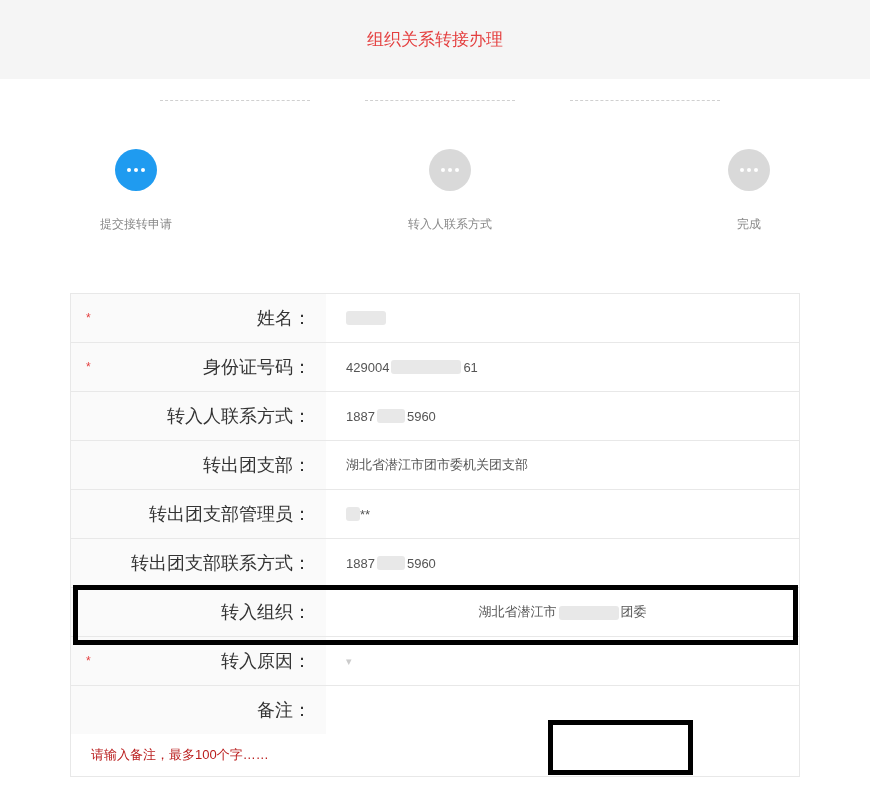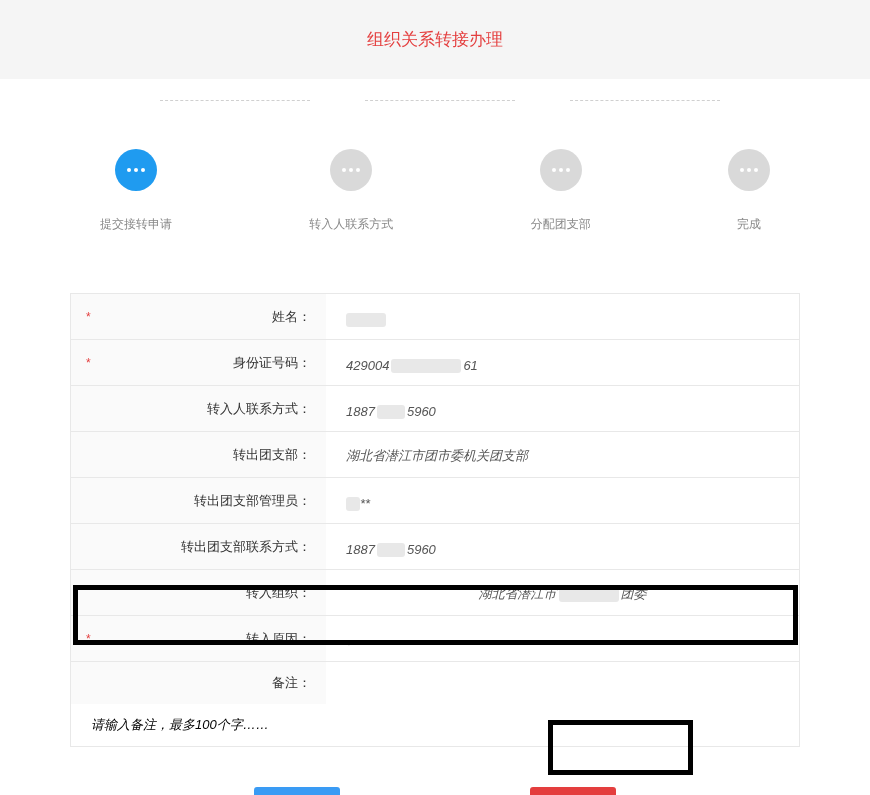--- a/index.html
+++ b/index.html
@@ -102,49 +102,48 @@
     }
     .required-star {
       color: #e43e3e;
       font-size: 12px;
       width: 15px;
     }
     .form-label {
       flex: 1;
       text-align: right;
       color: #333;
-      font-size: 13px;
+      font-size: 18px;
     }
     .form-value-cell {
       flex: 1;
       display: flex;
-      align-items: flex-end;
+      align-items: center;
       padding: 12px 20px;
       color: #555;
       font-size: 13px;
       position: relative;
-      font-style: italic;
     }
     .redacted {
       display: inline-block;
       background: #e8e8e8;
       height: 14px;
       border-radius: 3px;
       vertical-align: middle;
     }
     .select-placeholder {
       color: #bbb;
       flex: 1;
     }
     .select-arrow {
       color: #ccc;
       font-size: 11px;
     }
     .input-placeholder {
-      color: #000000;
+      color: #b91c1c;
     }
     .highlight-box {
       position: absolute;
       border: 5px solid #000;
       pointer-events: none;
       z-index: 10;
     }
     .highlight-reason {
       left: 73px;
       top: 585px;
@@ -212,30 +211,20 @@
       <div class="step-circle">
         <div class="step-dots">
             <span></span>
             <span></span>
             <span></span>
           </div>
       </div>
       <div class="step-label">转入人联系方式</div>
     </div>
 
-    <div class="step">
-      <div class="step-circle">
-        <div class="step-dots">
-            <span></span>
-            <span></span>
-            <span></span>
-          </div>
-      </div>
-      <div class="step-label">分配团支部</div>
-    </div>
 
     <div class="step">
       <div class="step-circle">
         <div class="step-dots">
             <span></span>
             <span></span>
             <span></span>
           </div>
       </div>
       <div class="step-label">完成</div>

